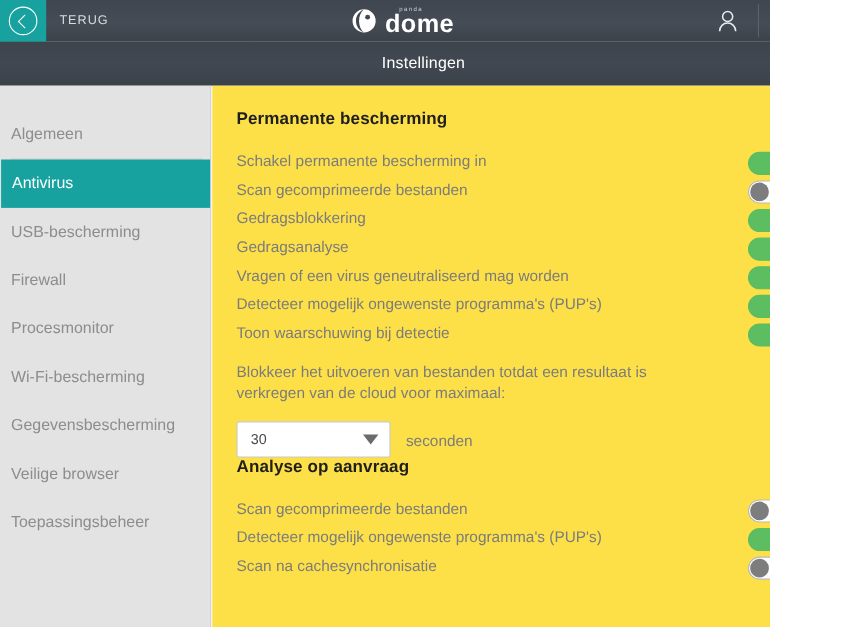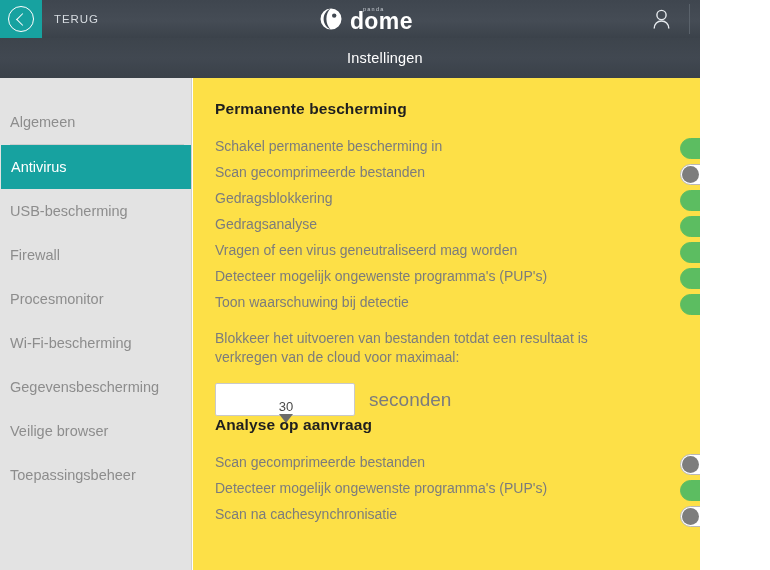--- a/index.html
+++ b/index.html
@@ -270,38 +270,37 @@
   }
   .select-box {
     width: 140px;
     height: 33px;
     border: 1px solid #c9c9c9;
     border-radius: 2px;
     background: #ffffff;
     display: flex;
     align-items: center;
     justify-content: space-between;
-    padding: 15px 10px 0 12px;
+    padding: 0 10px 0 12px;
     box-sizing: border-box;
     cursor: pointer;
-    flex-direction: column;
   }
   .select-value {
     font-size: 13px;
     color: #4a4a4a;
   }
   .caret {
     width: 0; height: 0;
     border-left: 7px solid transparent;
     border-right: 7px solid transparent;
     border-top: 9px solid #6b6b6b;
   }
   .select-unit {
     margin-left: 14px;
-    font-size: 19px;
+    font-size: 14px;
     color: #7c7c7c;
   }
 
   
   .scrollbar {
     position: absolute;
     right: 0; top: 0;
     width: 16px;
     height: 492px;
     background: #e0e0e0;

